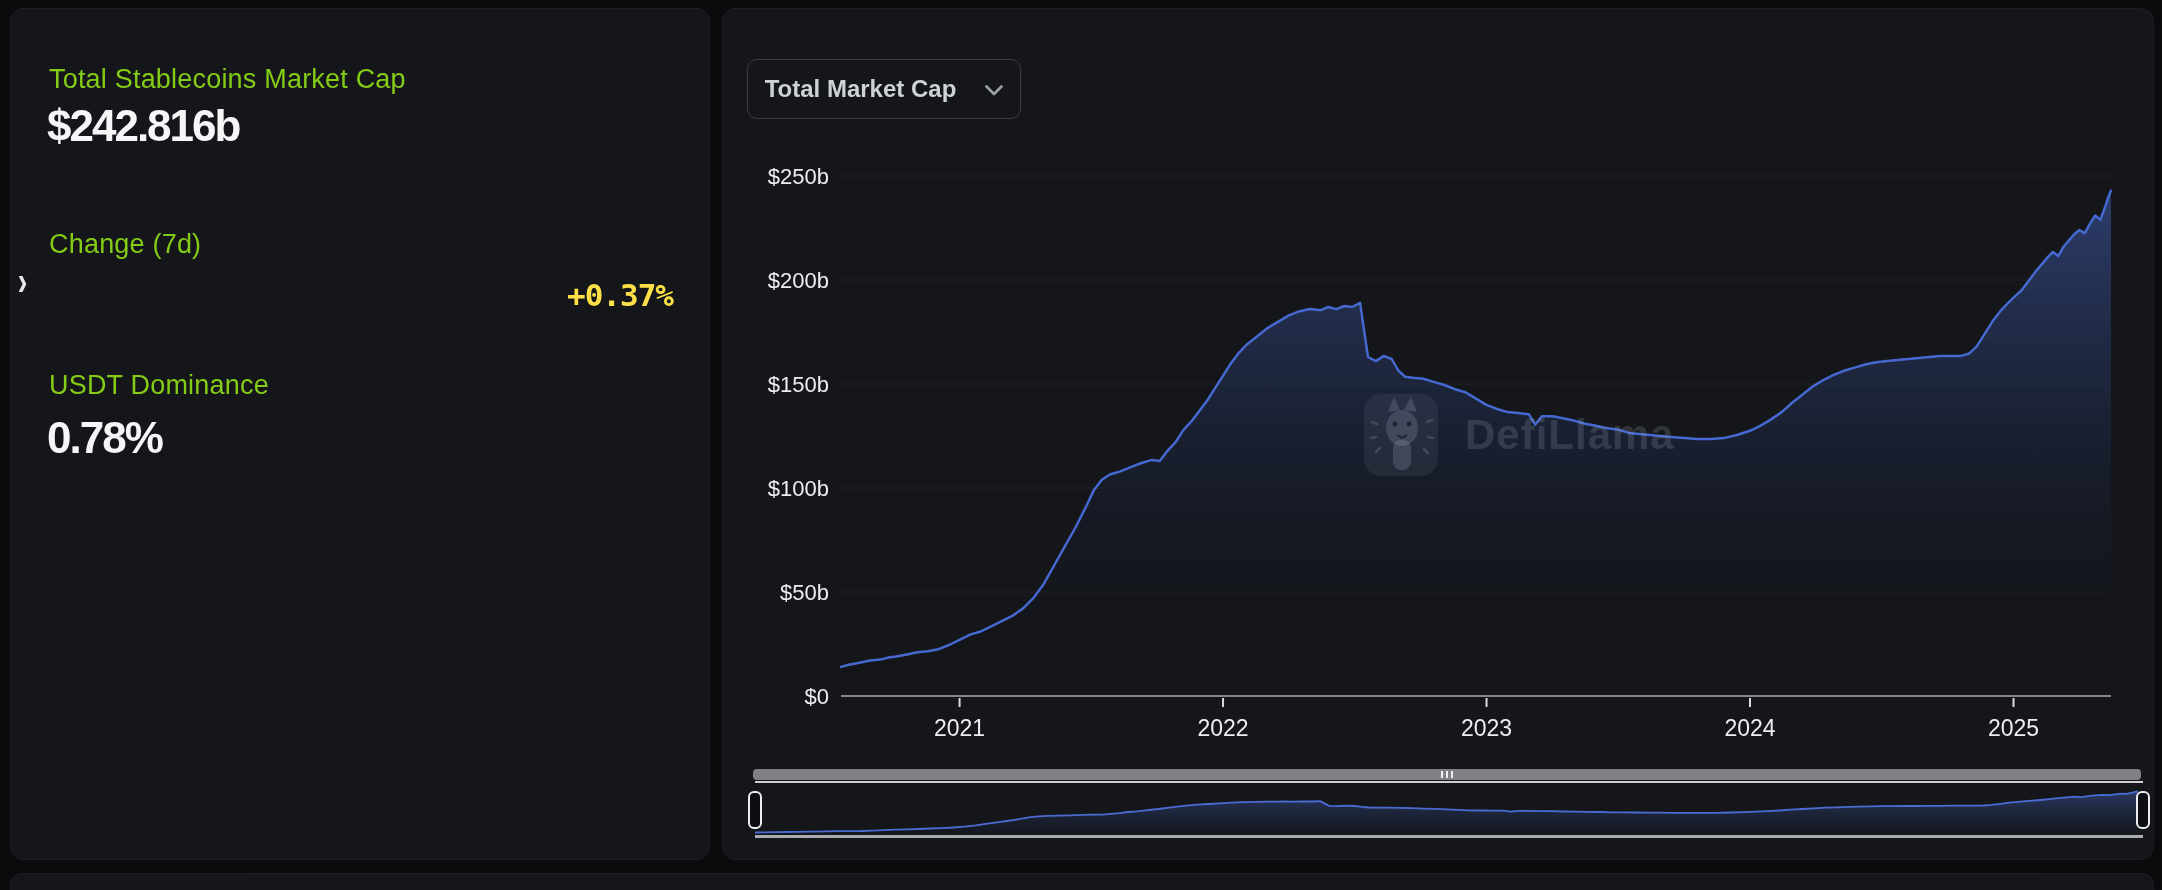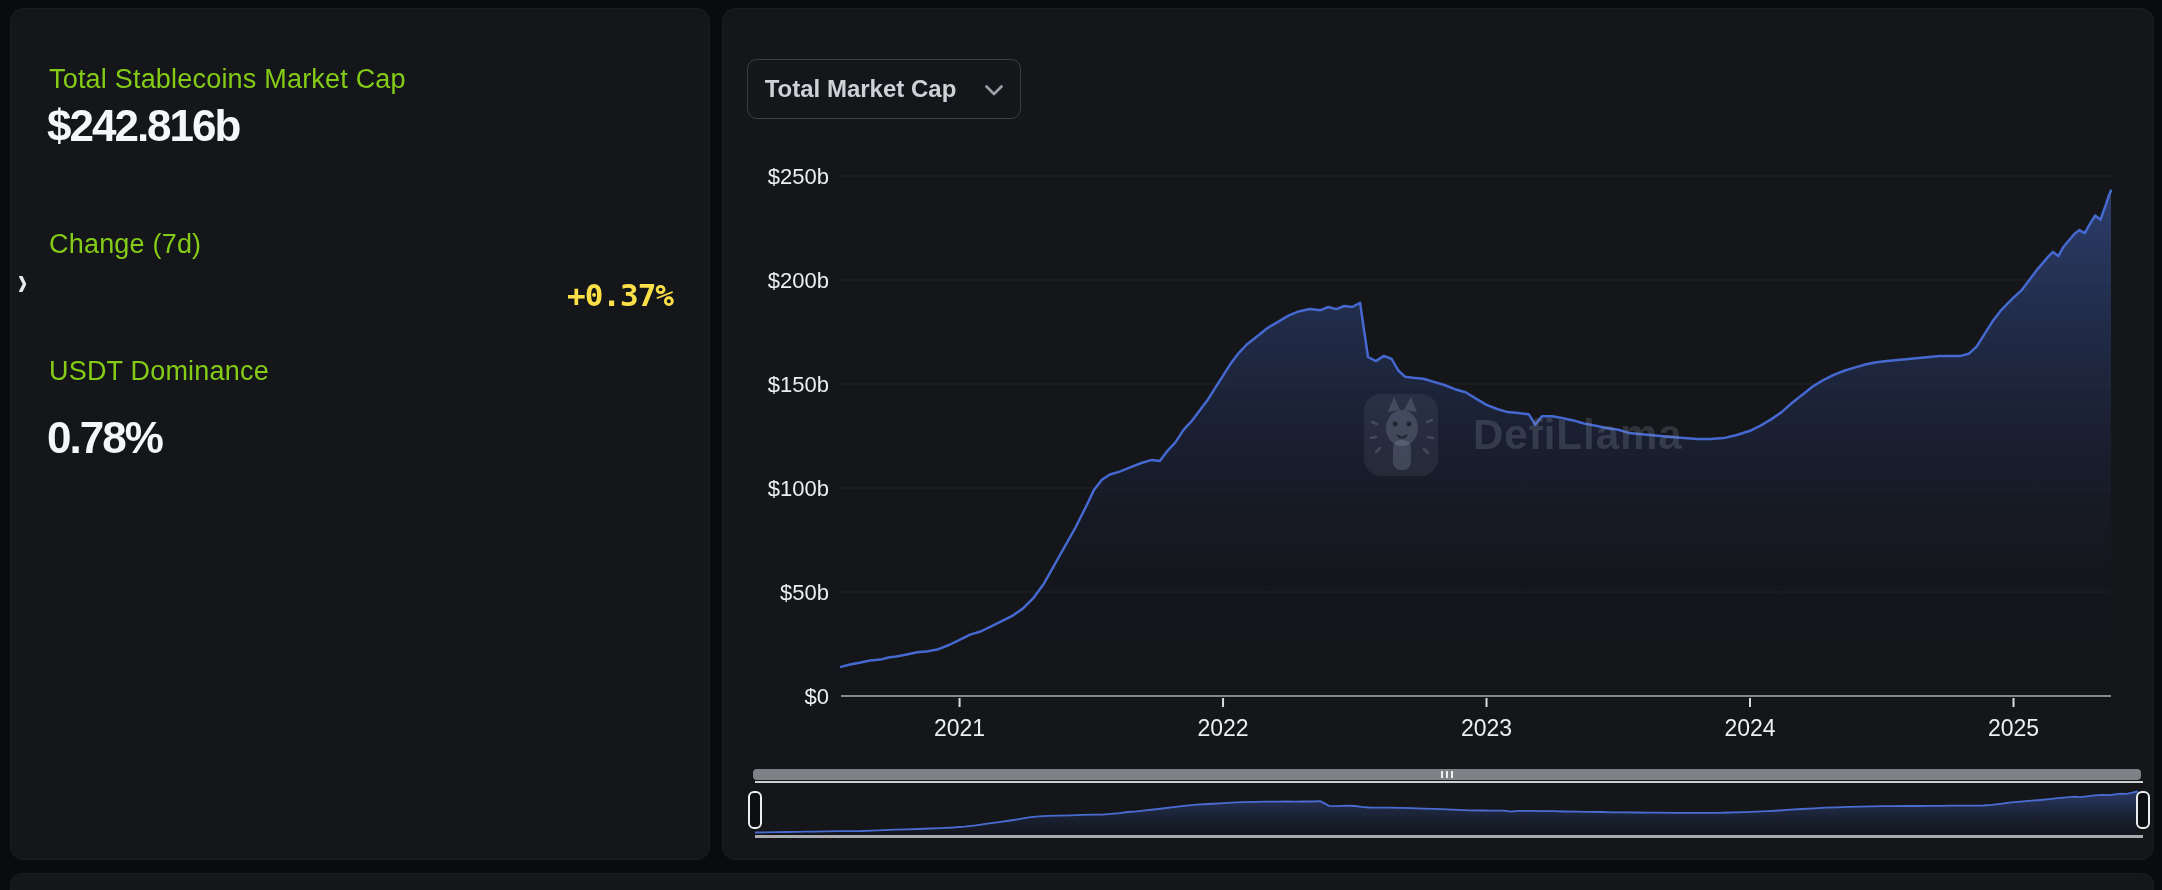--- a/index.html
+++ b/index.html
@@ -11,21 +11,21 @@
   .bottom-strip { position:absolute; left:10px; top:873px; width:2144px; height:17px;
                   background:#151619; border-radius:12px 12px 0 0; border:1px solid rgba(255,255,255,0.03); border-bottom:none; }
 
   
   .stat-label { position:absolute; left:38px; color:#84cc16; font-size:27px; letter-spacing:0.2px; }
   .stat-value { position:absolute; left:36px; color:#f5f6f8;
                 font-family:Liberation Sans, sans-serif; font-weight:bold;
                 font-size:44px; letter-spacing:-2px; }
   .lbl-1 { top:55px; }  .val-1 { top:92px; }
   .lbl-2 { top:220px; } .val-2 { top:247px; }
-  .lbl-3 { top:347px; } .val-3 { top:404px; }
+  .lbl-3 { top:361px; } .val-3 { top:404px; }
   .expander { position:absolute; left:5px; top:252px; color:#e6e8ea; font-size:40px;
               font-weight:bold; transform:scaleX(0.72); cursor:pointer; line-height:1; }
   .pct-green { position:absolute; right:36px; top:268px; color:#fde047;
                font-family:"DejaVu Sans Mono", monospace; font-weight:bold;
                font-size:31px; letter-spacing:-1px; }
 
   
   .dropdown { position:absolute; left:24px; top:32px; width:274px; height:60px;
               background:transparent; border:1px solid #3b3d42; border-radius:10px;
               display:flex; align-items:center; justify-content:center; gap:29px;
@@ -38,21 +38,21 @@
   text.ytick { fill:#eceef0; font-size:22px; font-family:"Liberation Sans",sans-serif; text-anchor:end; }
   text.xtick { fill:#eceef0; font-size:23px; font-family:"Liberation Sans",sans-serif; text-anchor:middle; }
   .grid { stroke:rgba(255,255,255,0.055); stroke-width:1; }
   .axis { stroke:#85878c; stroke-width:2; }
   .tick { stroke:#d9dbde; stroke-width:2; }
   .line-main { fill:none; stroke:#4569d0; stroke-width:2.5; stroke-linejoin:round; stroke-linecap:round; }
   .line-mini { fill:none; stroke:#4a6cd2; stroke-width:1.8; }
 
   
   .watermark { position:absolute; left:640px; top:383px; display:flex; align-items:center;
-               gap:32px; pointer-events:none; }
+               gap:24px; pointer-events:none; }
   .watermark .wm-text { color:rgba(150,160,178,0.22); font-size:42px; font-weight:bold;
                         letter-spacing:1px; }
 
   
   .brush-scrollbar { position:absolute; left:30px; top:760px; width:1388px; height:11px;
                      background:#7f8187; border-radius:4px; cursor:pointer; }
   .brush-grip { position:absolute; left:50%; top:2px; transform:translateX(-50%);
                 width:12px; height:7px;
                 background:repeating-linear-gradient(90deg,#eceded 0 2px,rgba(0,0,0,0) 2px 5px); }
   .brush-mini { position:absolute; left:32px; top:772px; width:1388px; height:57px;

